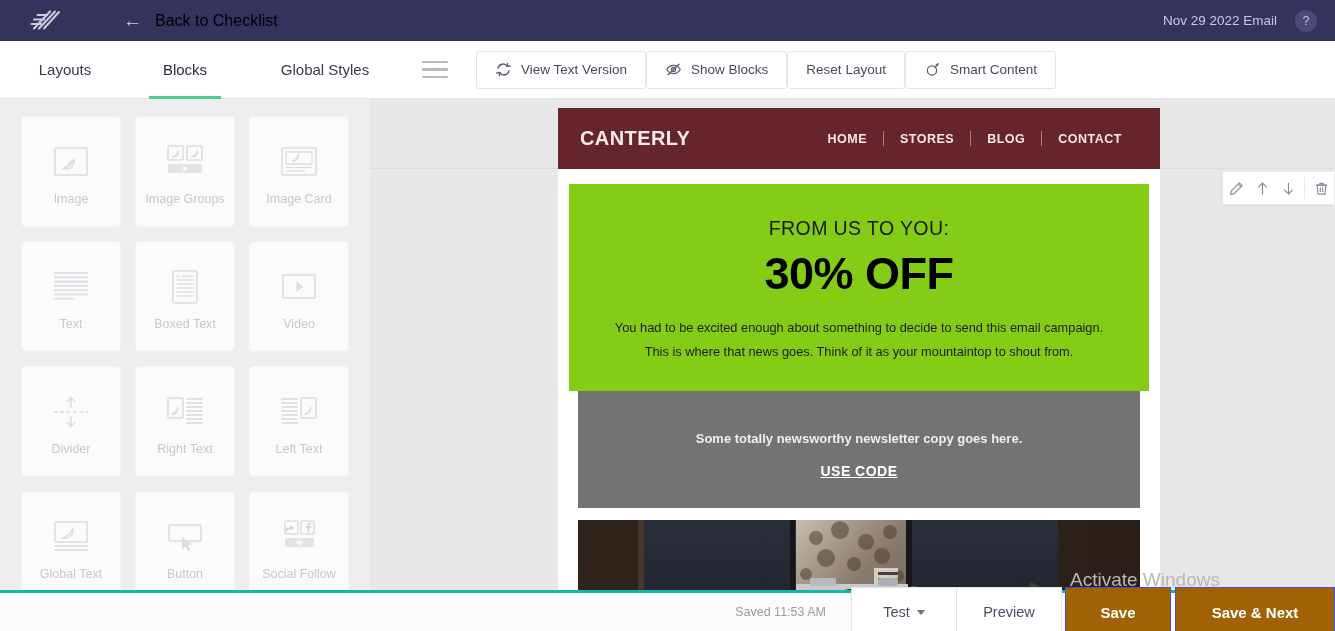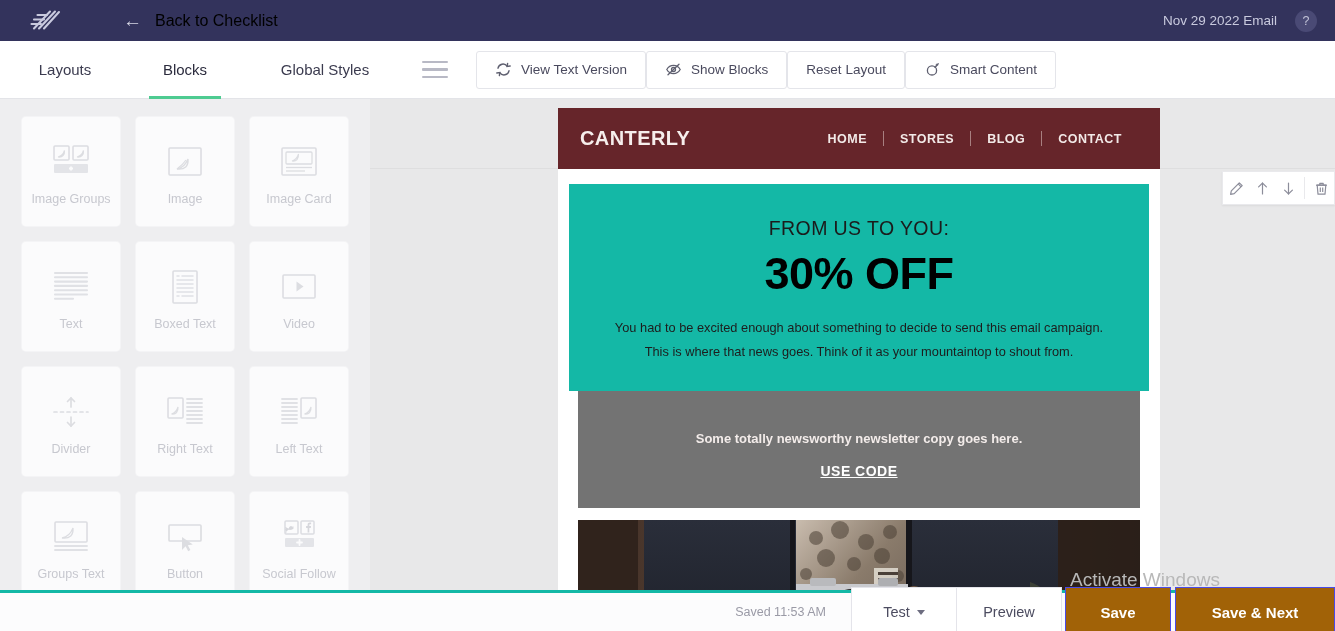--- a/index.html
+++ b/index.html
@@ -138,21 +138,21 @@
     margin-left: auto; display: flex; align-items: center; gap: 0;
   }
   .email-nav-link {
     color: #f2e9e7; font-size: 12.5px; letter-spacing: .5px; padding: 0 16px;
     cursor: pointer;
     font-weight: bold;
   }
   .email-nav-sep { width: 1px; height: 15px; background: #a87f80; }
   #email-body { padding: 0; background: #fff; }
   #hero-block {
-    margin: 15px 11px 0; background: #14b8a6; padding: 33px 34px 28px;
+    margin: 15px 11px 0; background: #84cc16; padding: 33px 34px 28px;
     text-align: center;
   }
   #hero-kicker {
     font-size: 19.5px; color: #1b1b1b; letter-spacing: .4px; font-weight: 400;
   }
   #hero-headline {
     font-size: 45px; font-weight: bold; color: #000; letter-spacing: -.5px;
     margin-top: 10px; line-height: 1.05;
   }
   #hero-copy {
@@ -296,41 +296,41 @@
       <span>Smart Content</span>
     </div>
   </div>
 </div>
 
 <div id="blocks-panel">
   <div id="blocks-grid">
 
     <div class="block-card">
       <div class="block-ico">
+        <svg width="44" height="34" viewBox="0 0 44 34" fill="none" stroke="#dcdde1" stroke-width="1.6">
+          <rect x="6" y="3" width="32" height="27" rx="1"></rect>
+          <path d="M14 24c6-1 9-5 11-10 .5 7-3 11-11 10z" stroke-width="1.4"></path>
+          <path d="M14 24c4-3 7-6 9-9" stroke-width="1.2"></path>
+        </svg>
+      </div>
+      <div class="block-label">Image</div>
+    </div>
+
+    <div class="block-card">
+      <div class="block-ico">
         <svg width="44" height="36" viewBox="0 0 44 36" fill="none" stroke="#dcdde1" stroke-width="1.6">
           <rect x="5" y="2" width="15" height="14" rx="1"></rect>
           <rect x="24" y="2" width="15" height="14" rx="1"></rect>
           <path d="M9 13c3.5-.7 5.5-3 6.5-6.5.3 4.5-2 7.2-6.5 6.5z" stroke-width="1.2"></path>
           <path d="M28 13c3.5-.7 5.5-3 6.5-6.5.3 4.5-2 7.2-6.5 6.5z" stroke-width="1.2"></path>
           <rect x="5" y="20" width="34" height="9" rx="1" fill="#e3e4e8" stroke="none"></rect>
           <path d="M22 22.5v4M20 24.5h4" stroke="#fbfbfc" stroke-width="1.8"></path>
         </svg>
       </div>
       <div class="block-label">Image Groups</div>
-    </div>
-
-    <div class="block-card">
-      <div class="block-ico">
-        <svg width="44" height="34" viewBox="0 0 44 34" fill="none" stroke="#dcdde1" stroke-width="1.6">
-          <rect x="6" y="3" width="32" height="27" rx="1"></rect>
-          <path d="M14 24c6-1 9-5 11-10 .5 7-3 11-11 10z" stroke-width="1.4"></path>
-          <path d="M14 24c4-3 7-6 9-9" stroke-width="1.2"></path>
-        </svg>
-      </div>
-      <div class="block-label">Image</div>
     </div>
 
     <div class="block-card">
       <div class="block-ico">
         <svg width="44" height="34" viewBox="0 0 44 34" fill="none" stroke="#dcdde1" stroke-width="1.6">
           <rect x="5" y="3" width="34" height="27" rx="1"></rect>
           <rect x="9" y="7" width="26" height="12" rx="1" stroke-width="1.3"></rect>
           <path d="M15 16c3.5-1 5.5-3.5 6.5-7 .3 4.7-2 7.7-6.5 7z" stroke-width="1.1"></path>
           <line x1="9" y1="22.5" x2="35" y2="22.5" stroke-width="1.3"></line>
           <line x1="9" y1="26" x2="28" y2="26" stroke-width="1.3"></line>
@@ -438,21 +438,21 @@
       <div class="block-ico">
         <svg width="44" height="34" viewBox="0 0 44 34" fill="none">
           <rect x="6" y="2" width="32" height="20" rx="1" stroke="#dcdde1" stroke-width="1.6"></rect>
           <path d="M13 18c6-1 9-5 11-10 .5 7-3 11-11 10z" stroke="#dcdde1" stroke-width="1.3" fill="none"></path>
           <g stroke="#e0e1e5" stroke-width="1.9" stroke-linecap="round">
             <line x1="6" y1="26" x2="38" y2="26"></line>
               <line x1="6" y1="30" x2="38" y2="30"></line>
           </g>
         </svg>
       </div>
-      <div class="block-label">Groups Text</div>
+      <div class="block-label">Global Text</div>
     </div>
 
     <div class="block-card">
       <div class="block-ico">
         <svg width="44" height="34" viewBox="0 0 44 34" fill="none">
           <rect x="6" y="5" width="32" height="16" rx="1" stroke="#dcdde1" stroke-width="1.7"></rect>
           <path d="M19 17l0 13 3.6-3.8 2.6 5 2.2-1.1-2.6-4.9 5-.8z" fill="#dcdde1"></path>
         </svg>
       </div>
       <div class="block-label">Button</div>

